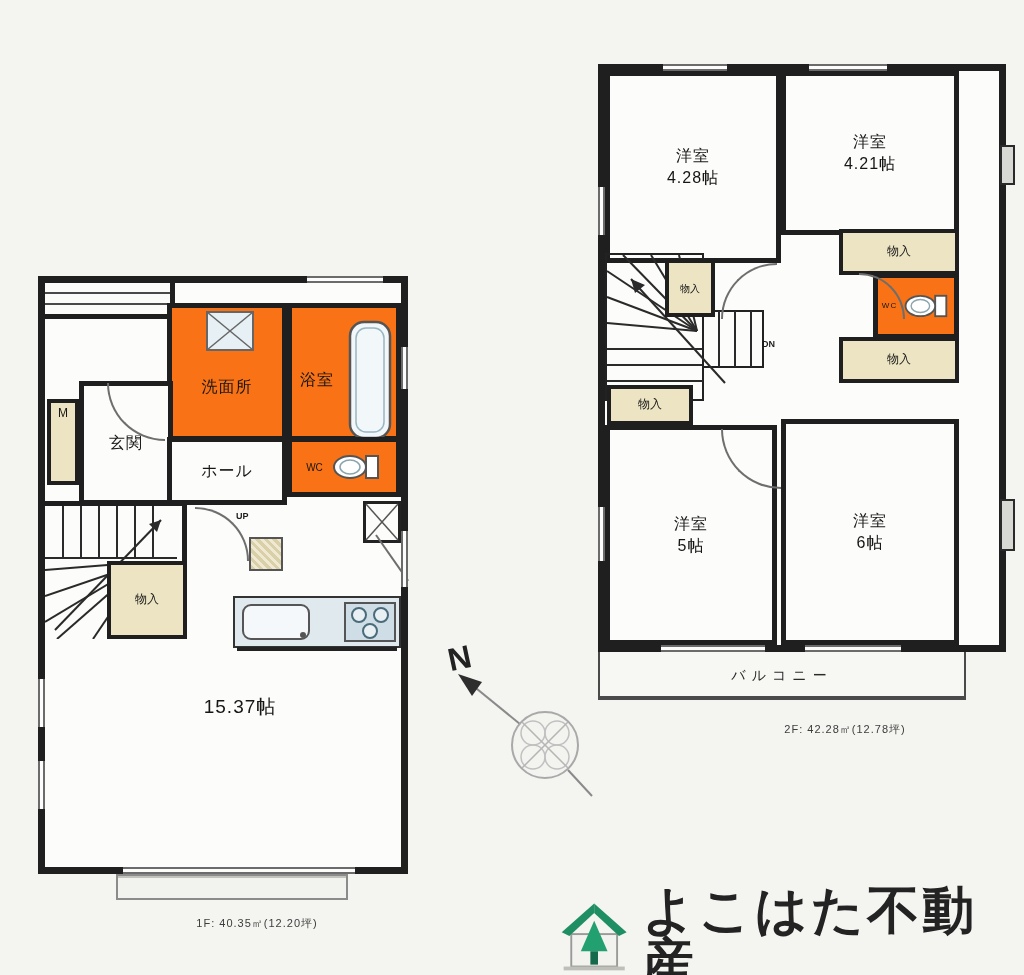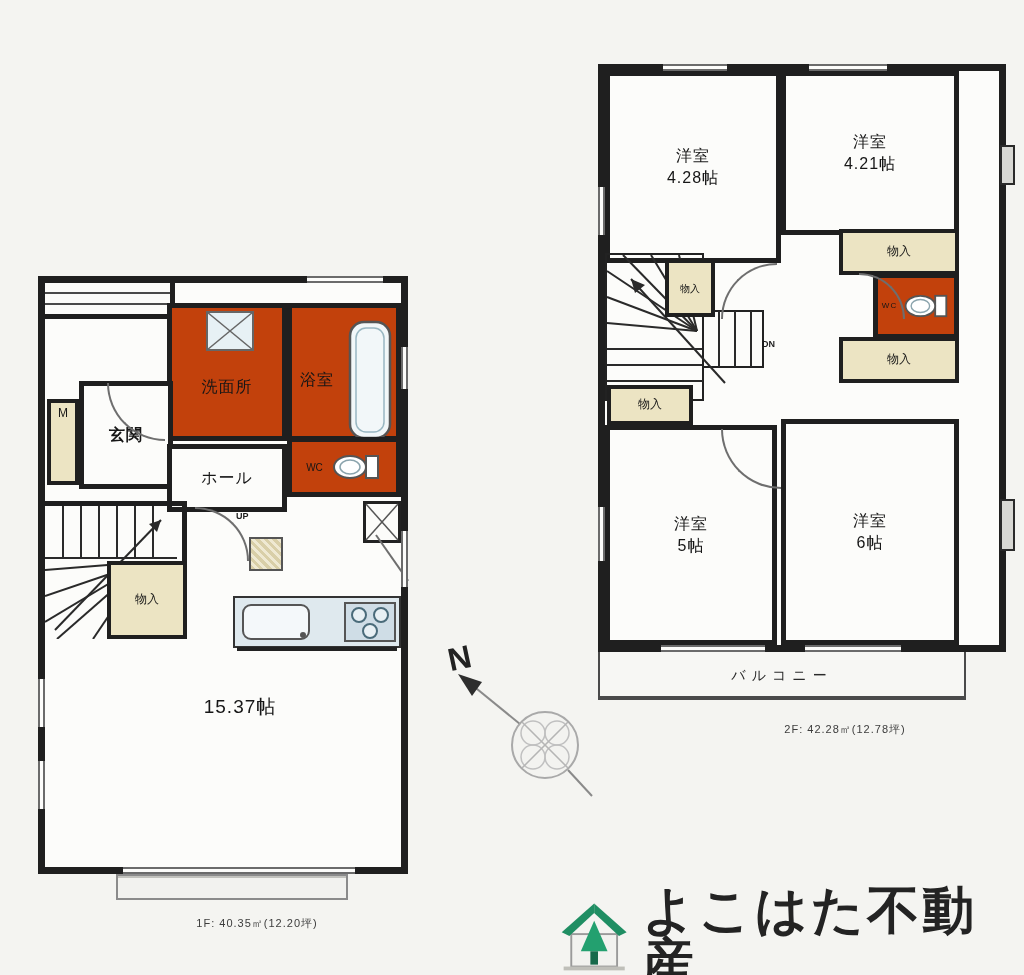--- a/index.html
+++ b/index.html
@@ -1,21 +1,21 @@
 <!DOCTYPE html>
 <html><head>
 <meta charset="utf-8">
 <style>
   html,body{margin:0;padding:0;background:#f4f4f1;}
   .canvas{position:relative;width:1024px;height:975px;background:#f4f4f1;
           font-family:"Liberation Sans","DejaVu Sans",sans-serif;overflow:hidden;}
   .plan{position:absolute;background:#fcfcfa;border:7px solid #1f1f1f;box-sizing:border-box;}
   .room{position:absolute;box-sizing:border-box;border:5px solid #1f1f1f;display:flex;
         flex-direction:column;align-items:center;justify-content:center;gap:1px;background:#fcfcfa;}
-  .wet{background:#c2410c;}
+  .wet{background:#f97316;}
   .closet{background:#ece4c3;border-width:4px;}
   .rlabel{font-size:16px;color:#161616;letter-spacing:1px;text-align:center;line-height:1.3;white-space:nowrap;}
   .big{font-size:19px;}
   .sm{font-size:12px;letter-spacing:0;}
   .xs{font-size:10px;letter-spacing:0;}
   .win-h{position:absolute;height:7px;background:#fcfcfa;border-top:2px solid #6b6b6b;
          border-bottom:2px solid #6b6b6b;box-sizing:border-box;z-index:4;}
   .win-v{position:absolute;width:7px;background:#fcfcfa;border-left:2px solid #6b6b6b;
          border-right:2px solid #6b6b6b;box-sizing:border-box;z-index:4;}
   .bay{position:absolute;width:15px;background:#d8d8d4;border:2px solid #2a2a2a;box-sizing:border-box;z-index:4;}
@@ -61,25 +61,25 @@
       <svg width="44" height="120" viewBox="0 0 44 120">
         <rect x="2" y="2" width="40" height="116" rx="14" fill="#f2f7f9" stroke="#555" stroke-width="2.5"></rect>
         <rect x="8" y="8" width="28" height="104" rx="10" fill="none" stroke="#99b7c2" stroke-width="1.5"></rect>
       </svg>
     </div>
 
     <div class="room closet" style="left:2px;top:116px;width:32px;height:86px;justify-content:flex-start;padding-top:3px;">
       <div class="rlabel sm">M</div>
     </div>
 
-    <div class="room" style="left:34px;top:98px;width:94px;height:108px;font-weight:bold;">
+    <div class="room" style="left:34px;top:98px;width:94px;height:124px;">
       <div class="rlabel">玄関</div>
     </div>
 
-    <div class="room" style="left:122px;top:154px;width:120px;height:68px;margin-top:7px;">
+    <div class="room" style="left:122px;top:154px;width:120px;height:68px;">
       <div class="rlabel">ホール</div>
     </div>
 
     <div class="room wet" style="left:242px;top:154px;width:114px;height:60px;flex-direction:row;gap:5px;">
       <div class="rlabel xs">WC</div>
       <svg width="54" height="30" viewBox="0 0 54 30">
         <rect x="38" y="4" width="12" height="22" fill="#fff" stroke="#555" stroke-width="2"></rect>
         <ellipse cx="22" cy="15" rx="16" ry="11" fill="#fff" stroke="#555" stroke-width="2"></ellipse>
         <ellipse cx="22" cy="15" rx="10" ry="7" fill="none" stroke="#8ba4ad" stroke-width="1.5"></ellipse>
       </svg>

